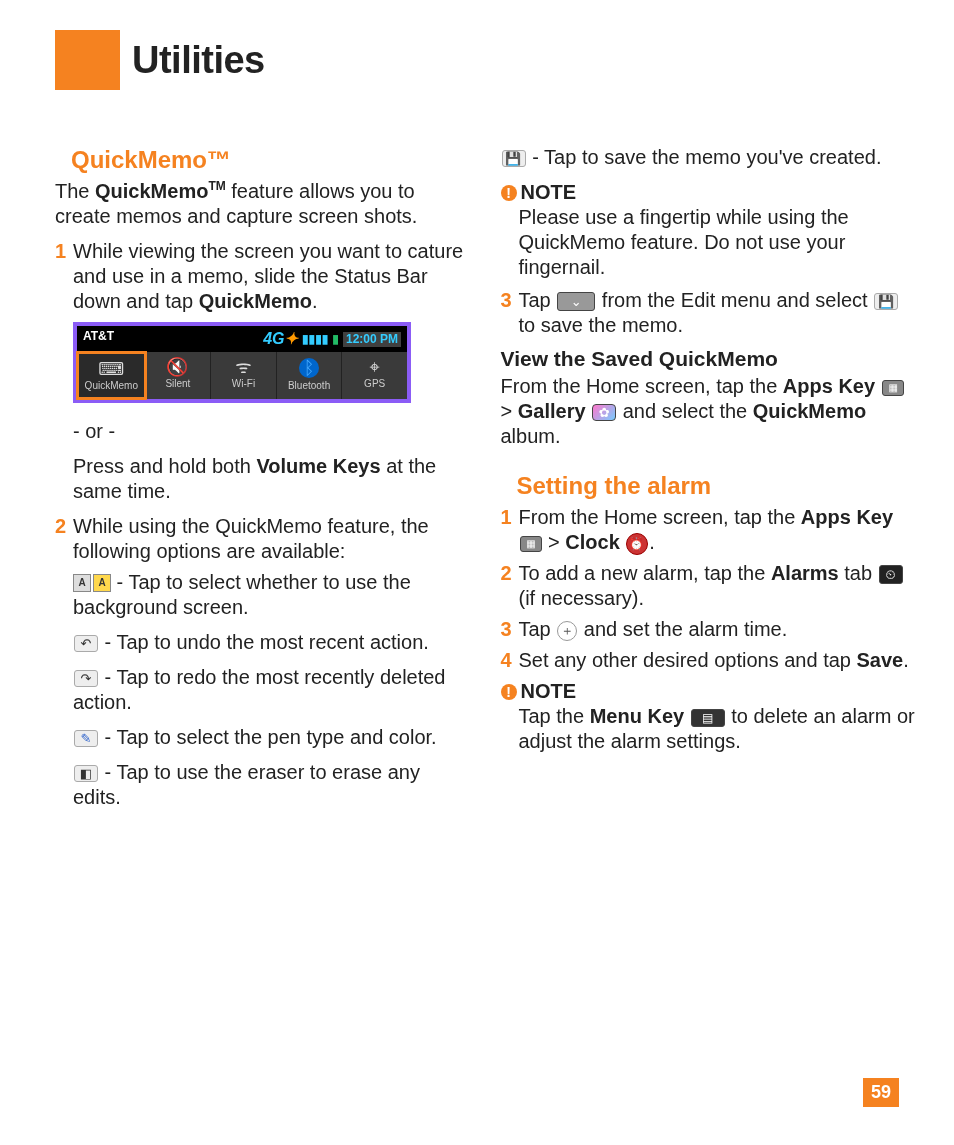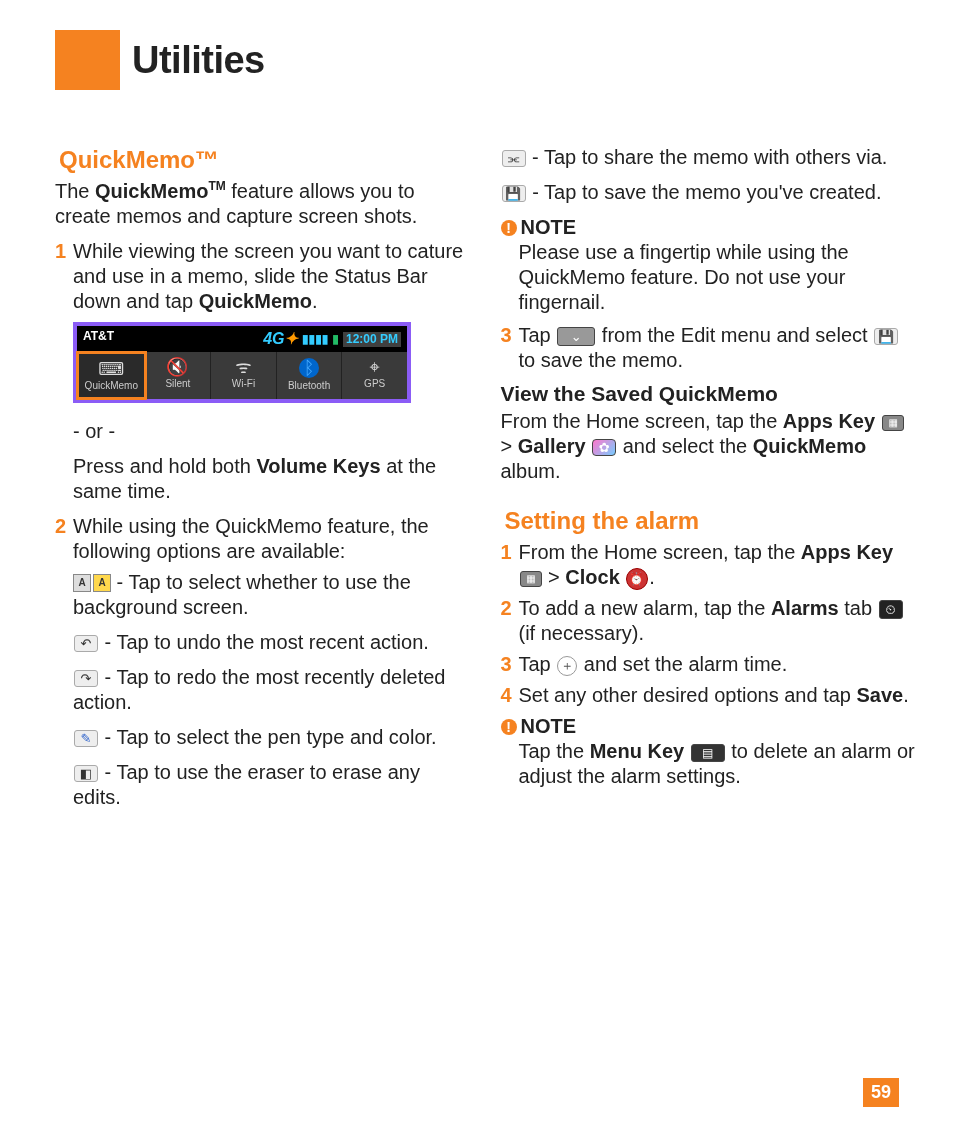--- a/index.html
+++ b/index.html
@@ -41,21 +41,21 @@
   }
   .col {
     flex: 1;
     font-size: 20px;
     line-height: 1.25;
   }
   .h2 {
     color: #f58220;
     font-weight: 700;
     font-size: 24px;
-    margin: 0 0 4px 4px;
+    margin: 0 0 4px 16px;
     font-family: Arial, sans-serif;
   }
   .h3 {
     font-weight: 700;
     font-size: 21px;
     margin: 8px 0 2px 0;
     font-family: Arial, sans-serif;
   }
   p {
     margin: 0 0 10px 0;
@@ -275,23 +275,20 @@
       <p class="indent">
         <span class="icon light" style="color:#36c;">✎</span><span> - Tap to select the pen type and color.</span>
       </p>
       <p class="indent">
         <span class="icon light">◧</span><span> - Tap to use the eraser to erase any edits.</span>
       </p>
     </div>
 
     <div class="col">
       <p>
-        <span class="icon light">⫘</span><span> - Tap to share the memo with others via.</span>
-      </p>
-      <p>
         <span class="icon light">💾</span><span> - Tap to save the memo you've created.</span>
       </p>
 
       <div class="note-head">
         <span class="note-dot">!</span>
         <span>NOTE</span>
       </div>
       <p class="note-body">Please use a fingertip while using the QuickMemo feature. Do not use your fingernail.</p>
 
       <div class="step">

